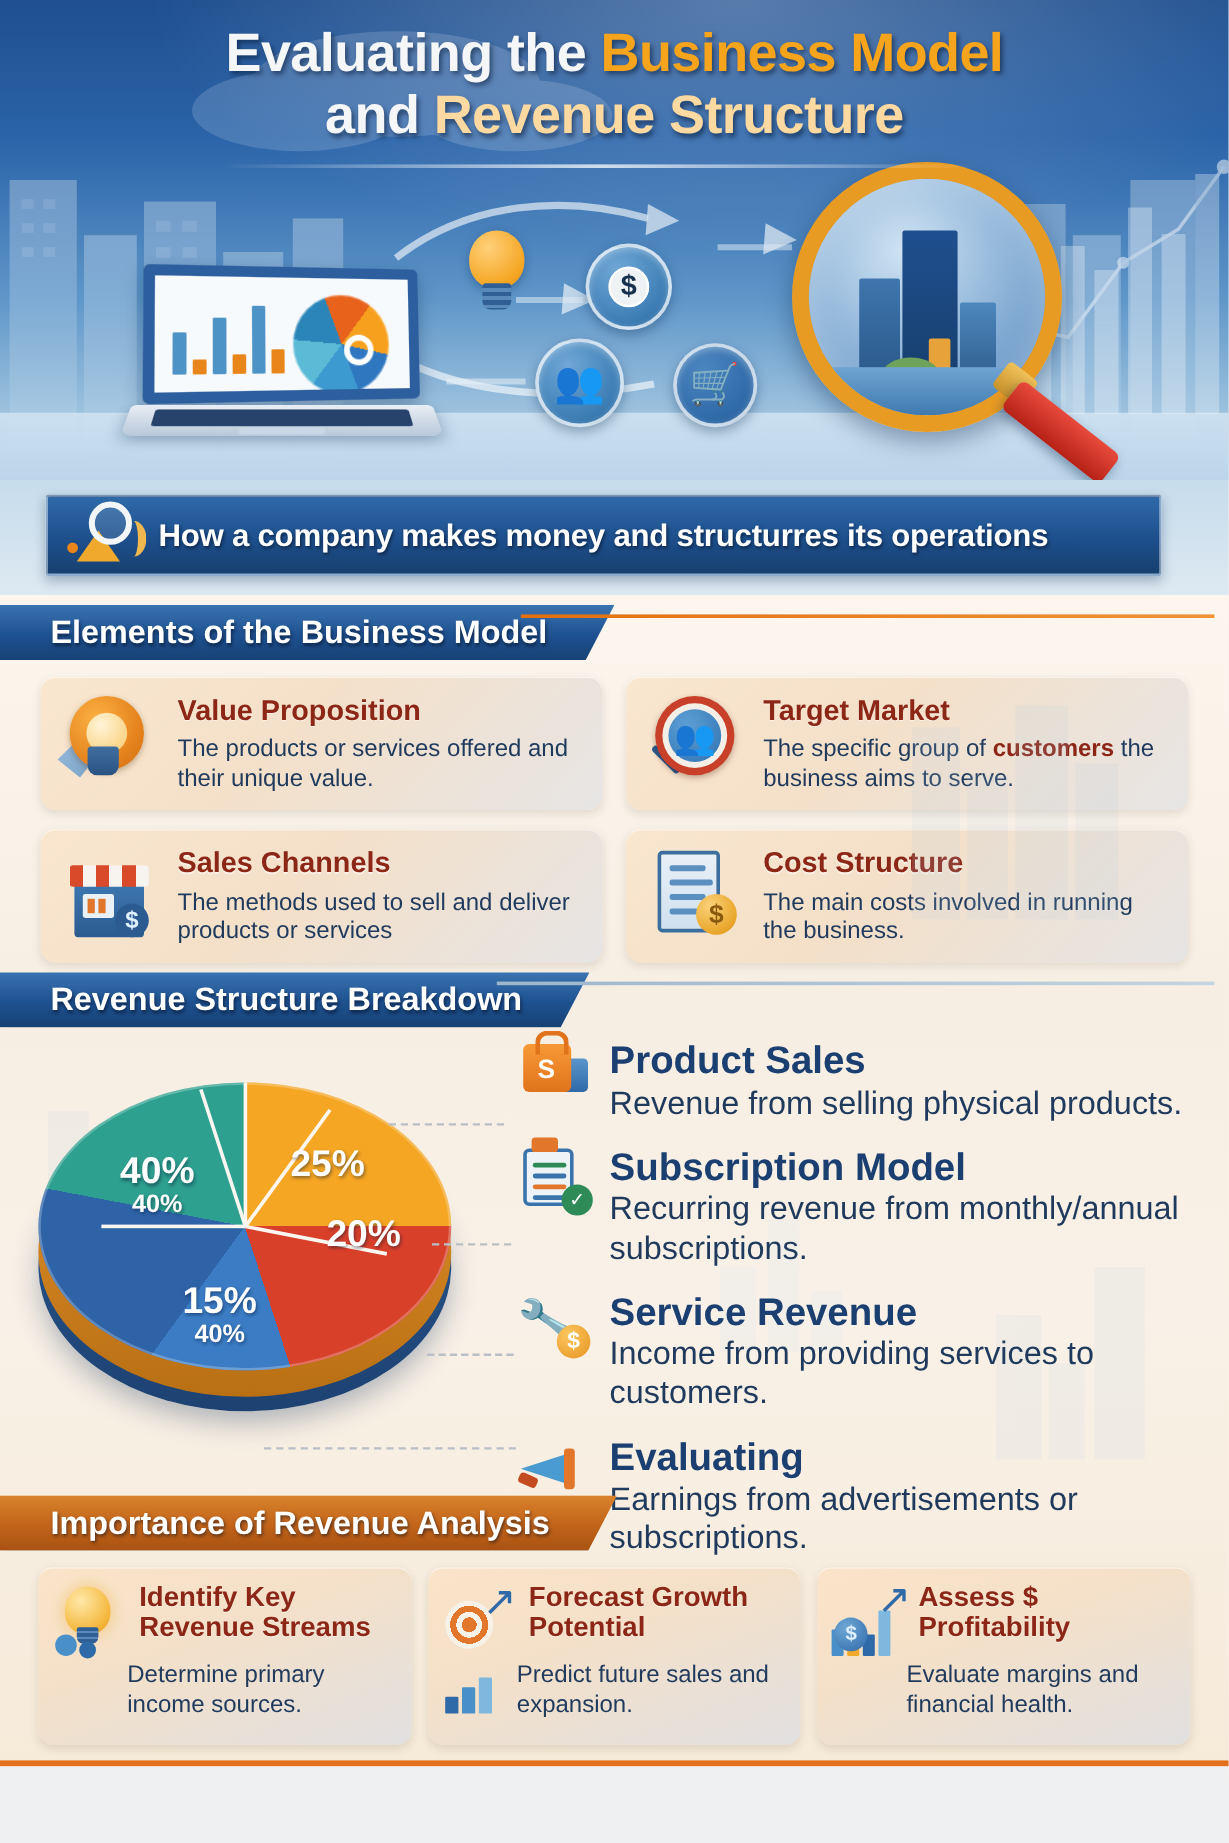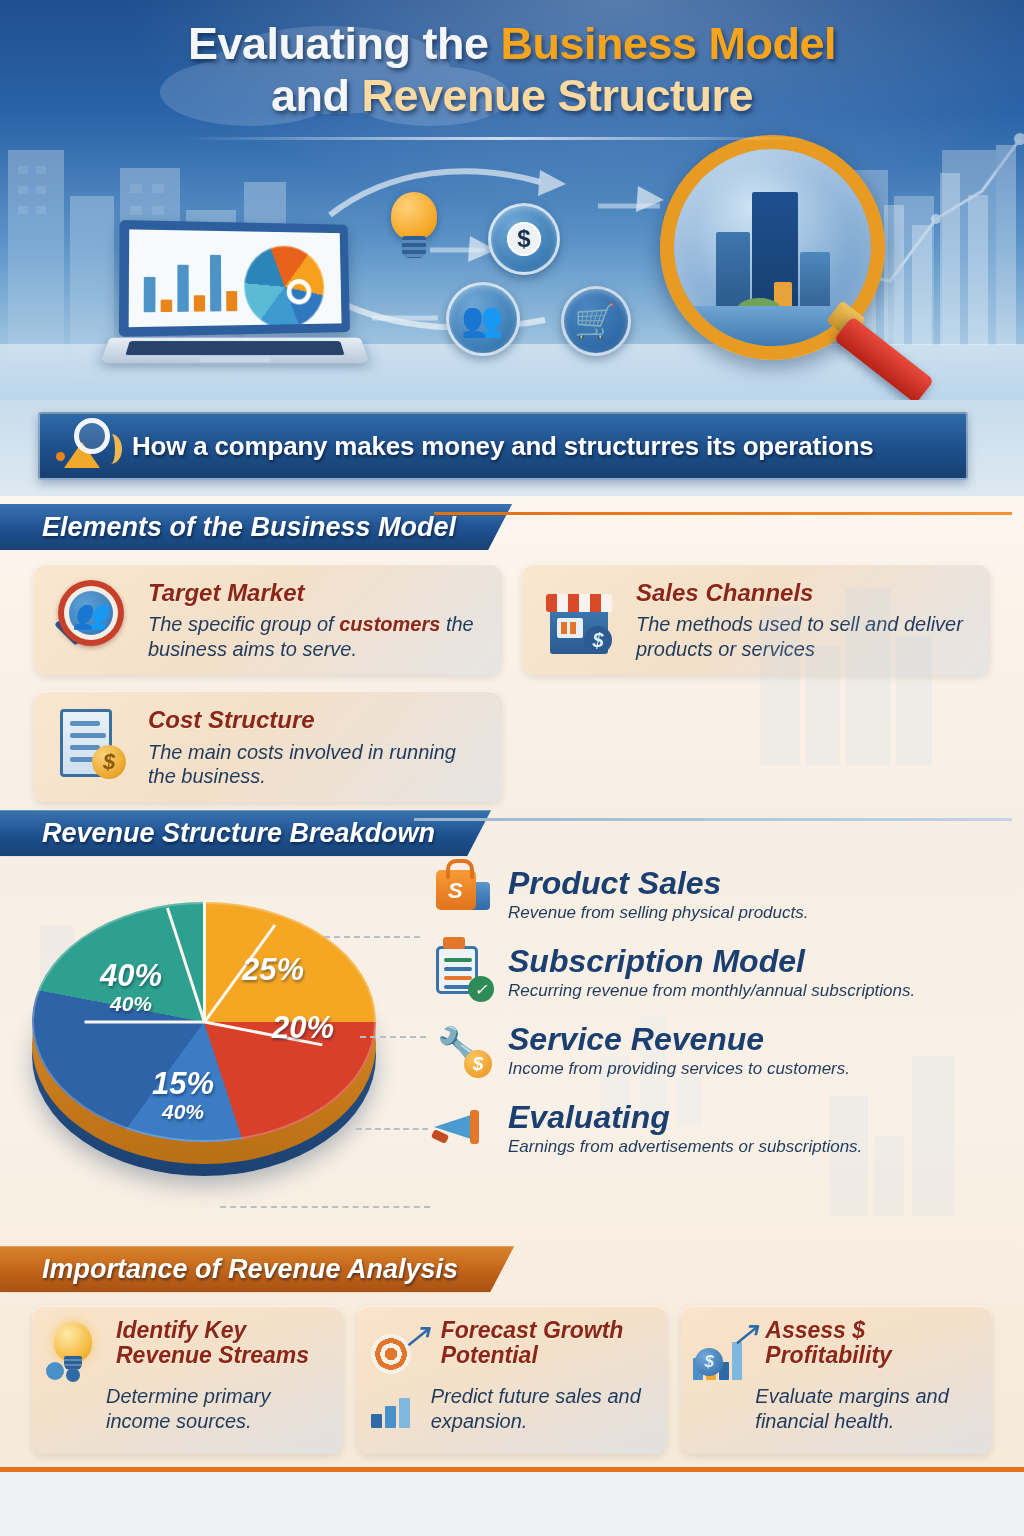--- a/index.html
+++ b/index.html
@@ -179,21 +179,21 @@
     border-left:18px solid transparent; border-right:18px solid transparent;
     border-bottom:26px solid #f0a92c;
   }
   .sub-dot { position:absolute; left:0; top:30px; width:9px; height:9px; border-radius:50%; background:#e8861b; }
   .sub-swoosh {
     position:absolute; left:44px; top:12px; width:22px; height:30px;
     border-right:7px solid #f0b84f; border-radius:0 60% 60% 0;
   }
 
   
-  .body-wrap { position:absolute; left:0; top:496px; width:1024px; height:1040px;font-style:italic; }
+  .body-wrap { position:absolute; left:0; top:496px; width:1024px; height:1040px; }
   .paper {
     position:absolute; left:0; top:0; width:1024px; height:976px;
     background: linear-gradient(180deg,#fdf6ee 0%, #f7eee3 35%, #f9f1e7 62%, #f6ead9 100%);
     border-bottom:5px solid #e3701a;
   }
   .watermark { position:absolute; inset:0; opacity:.30; pointer-events:none; }
 
   .sec-head { position:relative; height:48px; margin-top:8px; }
   .sec-banner {
     position:absolute; left:0; top:0; height:46px;
@@ -318,21 +318,21 @@
   }
   .pie-sep { position:absolute; left:50%; top:50%; width:3px; height:50%; background:#fbf7f0; transform-origin: top center; }
   .pie-lbl { position:absolute; color:#fff; text-shadow: 1px 2px 3px rgba(0,20,50,.45); text-align:center; }
   .pie-lbl .big { font-size:31px; font-weight:bold; line-height:1; }
   .pie-lbl .small { font-size:21px; font-weight:bold; line-height:1.2; }
 
   .legend { position:absolute; left:432px; top:6px; width:570px; }
   .leg-item { display:flex; gap:14px; align-items:flex-start; margin-bottom:20px; }
   .leg-icon { flex:0 0 62px; width:62px; height:58px; position:relative; }
   .leg-title { color:#1b3f70; font-weight:bold; font-size:32px; line-height:1.1; margin-bottom:1px; }
-  .leg-body { color:#1f3a5c; font-size:17px; line-height:1.2; }
+  .leg-body { color:#1f3a5c; font-size:27px; line-height:1.2; }
   .leader { position:absolute; border-top:2px dashed #b9bfc6; }
 
   
   .ic-bag { position:absolute; left:4px; top:4px; width:40px; height:40px; border-radius:5px;
     background: linear-gradient(180deg,#f79a36,#e0731c); }
   .ic-bag::before { content:""; position:absolute; left:10px; top:-11px; width:20px; height:16px;
     border:4px solid #e0731c; border-bottom:none; border-radius:10px 10px 0 0; }
   .ic-bag span { position:absolute; left:12px; top:8px; color:#fff; font-weight:bold; font-size:22px; }
   .ic-box { position:absolute; left:30px; top:16px; width:28px; height:28px; border-radius:4px;
     background: linear-gradient(180deg,#5b95cc,#2f6aa8); }
@@ -553,20 +553,33 @@
         </g>
       </svg>
 
       <div class="sec-head">
         <div class="sec-banner blue">Elements of the Business Model</div>
         <div class="sec-rule orange" style="left:434px; right:12px;"></div>
       </div>
 
       <div class="cards-grid">
 
+        <div class="elem-card">
+          <div class="elem-icon">
+            <div class="blue-wedge"></div>
+            <div class="gear">
+                <div class="gear-in"></div>
+              </div>
+            <div class="bulb-sm"></div>
+          </div>
+          <div class="elem-text">
+            <div class="elem-title">Value Proposition</div>
+            <div class="elem-body">The products or services offered and their unique value.</div>
+          </div>
+        </div>
 
         <div class="elem-card">
           <div class="elem-icon">
             <div class="tm-stick"></div>
             <div class="tm-ring">
                 <div class="tm-ring2"></div>
                 <div class="tm-ring3"></div>
               <div class="tm-people">👥</div>
               </div>
           </div>

